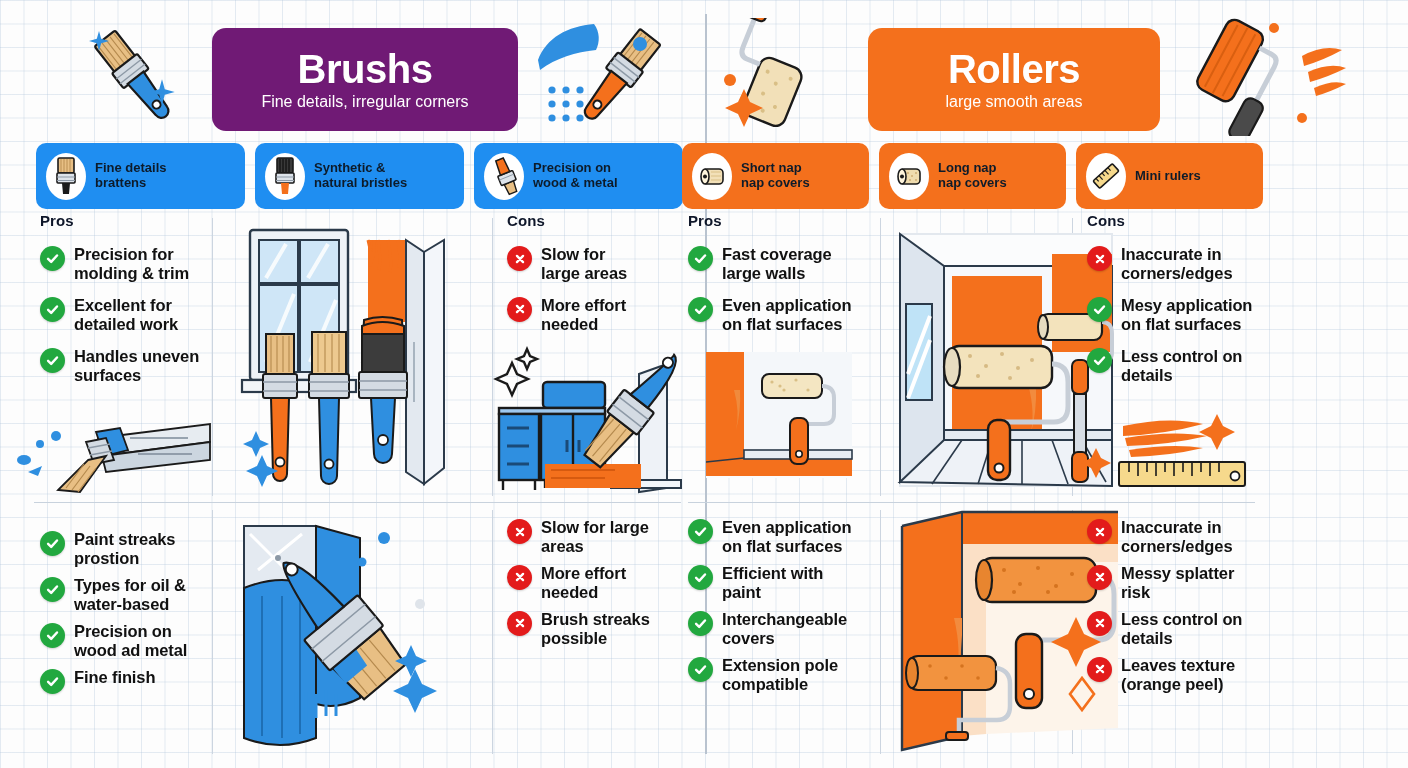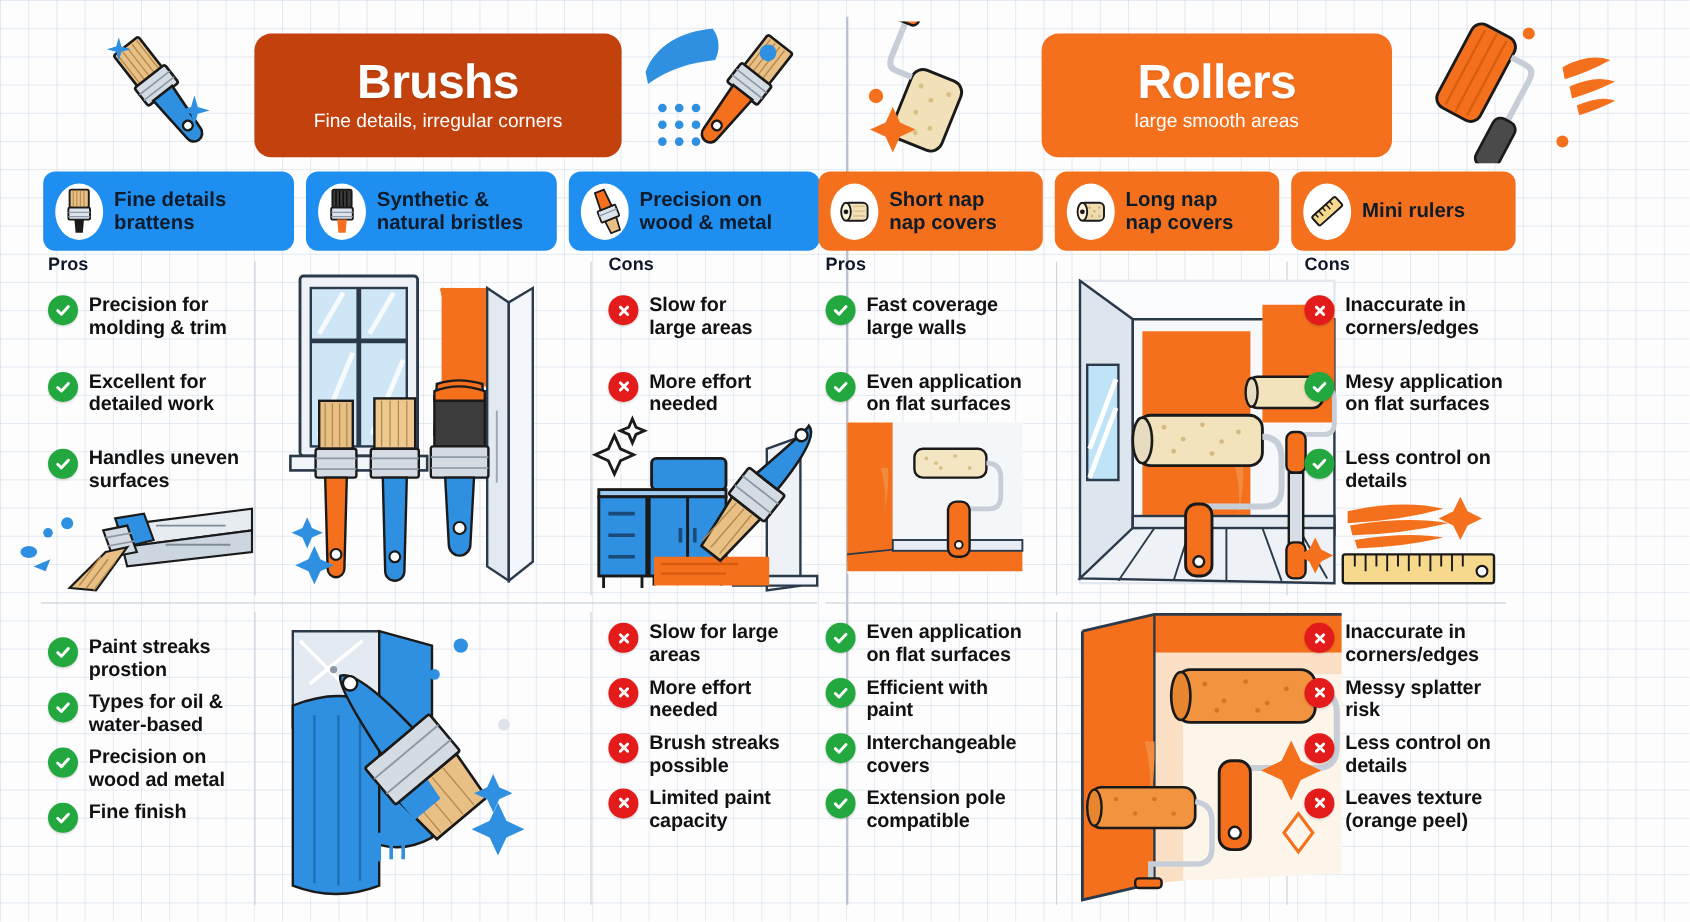--- a/index.html
+++ b/index.html
@@ -32,21 +32,21 @@
 
   
   .hero { position: relative; height: 136px; }
   .hero-banner {
     position: absolute; top: 28px; height: 103px;
     border-radius: 14px;
     display: flex; flex-direction: column;
     align-items: center; justify-content: center;
     color: #fff; padding: 4px 30px;
   }
-  .left .hero-banner  { left: 212px; width: 306px; background: #c2410c; }
+  .left .hero-banner  { left: 212px; width: 306px; background: #701a75; }
   .right .hero-banner { left: 200px; width: 292px; background: #f4701c; }
   .hero-title {
     font-size: 40px; font-weight: bold; letter-spacing: -0.5px;
     line-height: 1.05; text-shadow: 0 1px 1px rgba(0,0,0,.07);
   }
   .hero-sub { font-size: 16px; font-weight: 400; margin-top: 3px; line-height: 1.1; }
 
   
   .hero-art { position: absolute; pointer-events: none; }
 
@@ -63,21 +63,21 @@
   }
   .badge.blue   { background: #1f8ef1; }
   .badge.orange { background: #f4701c; }
   .badge-icon {
     width: 40px; height: 47px; border-radius: 50%;
     background: #fff; flex: 0 0 auto;
     display: flex; align-items: center; justify-content: center;
     overflow: hidden;
   }
   .badge-label {
-    font-size: 17px; font-weight: bold; color: #0d1b2a;
+    font-size: 13px; font-weight: bold; color: #0d1b2a;
     line-height: 1.12; white-space: pre-line;
   }
 
   
   .content { position: absolute; top: 212px; left: 0; right: 0; bottom: 8px; }
   .row { position: absolute; left: 0; right: 0; display: flex; }
   .row.top    { top: 0px;   height: 290px; }
   .row.bottom { top: 292px; bottom: 0; }
   .hrule {
     position: absolute; left: 32px; right: 32px; top: 290px;
@@ -96,21 +96,21 @@
 
   .col-vrule {
     position: absolute; top: 6px; bottom: 6px; width: 1px; background: #ccd5e0;
   }
 
   .col-head {
     font-size: 15px; font-weight: bold; color: #0f172a;
     margin-bottom: 6px; letter-spacing: .1px;
   }
   .items { display: flex; flex-direction: column; }
-  .row.top .items { gap: 26px; margin-top: 16px; }
+  .row.top .items { gap: 13px; margin-top: 16px; }
   .row.bottom .items { gap: 8px; }
   .item { display: flex; align-items: flex-start; gap: 9px; }
   .mark {
     width: 25px; height: 25px; border-radius: 50%; flex: 0 0 auto;
     display: flex; align-items: center; justify-content: center;
     margin-top: 1px;
     box-shadow: 0 1px 2px rgba(0,0,0,.18);
   }
   .mark.check { background: #22a83f; }
   .mark.cross { background: #e31b1b; }
@@ -484,29 +484,20 @@
             </div>
             <div class="item">
               <span class="mark cross">
                   <svg width="14" height="14" viewBox="0 0 16 16">
                     <path d="M4.5 4.5 L11.5 11.5 M11.5 4.5 L4.5 11.5" stroke="#fff" stroke-width="2.7" stroke-linecap="round"></path>
                   </svg>
                 </span>
               <span class="item-text">Brush streaks
 possible</span>
             </div>
-            <div class="item">
-              <span class="mark cross">
-                  <svg width="14" height="14" viewBox="0 0 16 16">
-                    <path d="M4.5 4.5 L11.5 11.5 M11.5 4.5 L4.5 11.5" stroke="#fff" stroke-width="2.7" stroke-linecap="round"></path>
-                  </svg>
-                </span>
-              <span class="item-text">Limited paint
-capacity</span>
-            </div>
           </div>
         </div>
       </div>
     </div>
   </section>
 
   <section class="panel right">
 
     <div class="hero">
 

